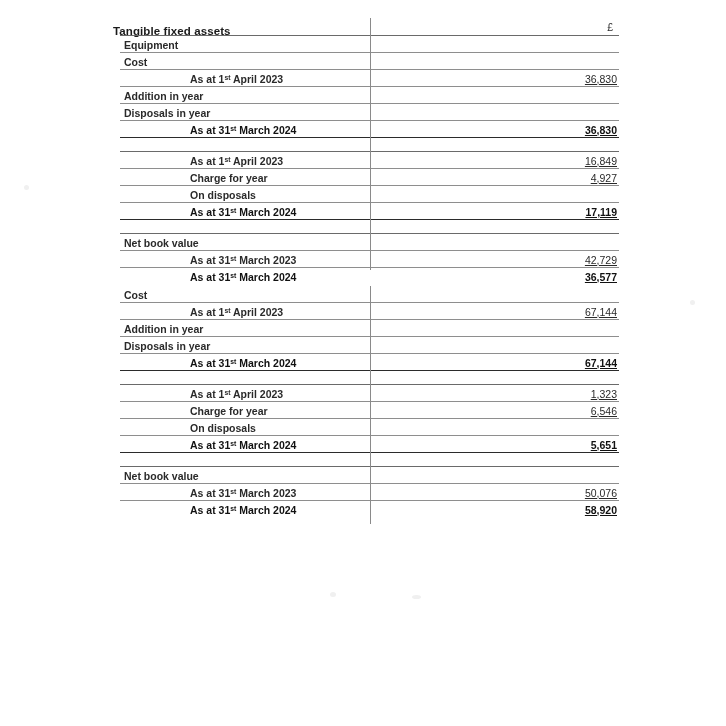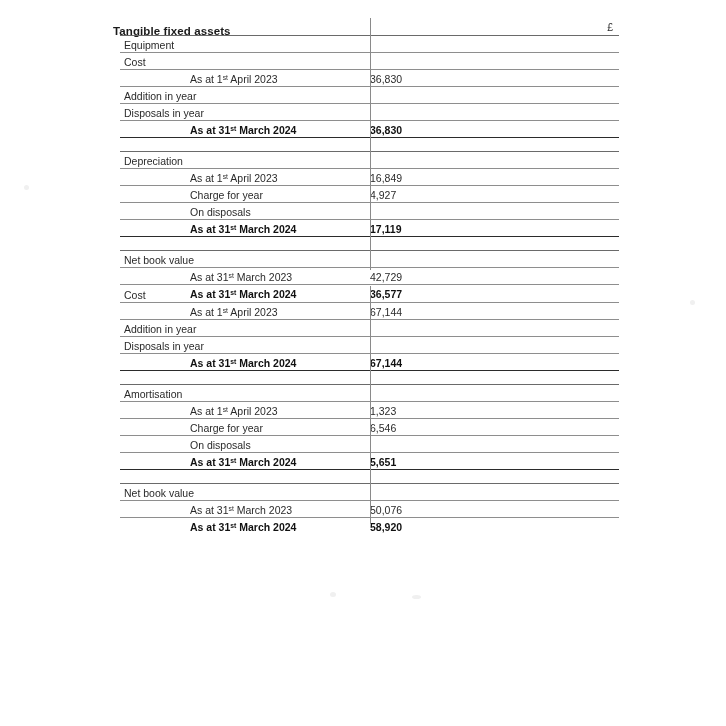--- a/index.html
+++ b/index.html
@@ -59,29 +59,32 @@
     height: 16px;
   }
 
   col.c-label { width: 250px; }
   col.c-value { width: 249px; }
 
   .lbl {
     display: block;
     white-space: nowrap;
     padding-bottom: 2px;
+    font-weight: bold;
   }
   .lbl.lvl0 { padding-left: 4px; }
   .lbl.lvl1 { padding-left: 70px; }
 
   .val {
     display: block;
+    text-align: right;
     white-space: nowrap;
     padding-right: 2px;
     padding-bottom: 2px;
+    text-decoration: underline;
   }
 
   
   tr.head-row td { height: 17px; }
   .cur {
     display: block;
     text-align: right;
     padding-right: 6px;
     padding-bottom: 3px;
     font-size: 10.5px;
@@ -212,28 +215,20 @@
           </td>
         </tr>
 
         <tr class="spacer rule-mid">
           <td></td>
             <td></td>
         </tr>
 
         <tr class="rule-thin">
           <td>
-            <span class="lbl lvl0">Depreciation</span>
-          </td>
-          <td>
-              <span class="val"></span>
-            </td>
-        </tr>
-        <tr class="rule-thin">
-          <td>
             <span class="lbl lvl1"><span>As at 1</span><sup class="ord">st</sup><span> April 2023</span></span>
           </td>
           <td>
             <span class="val">16,849</span>
           </td>
         </tr>
         <tr class="rule-thin">
           <td>
             <span class="lbl lvl1">Charge for year</span>
           </td>
@@ -341,28 +336,20 @@
           </td>
         </tr>
 
         <tr class="spacer rule-mid">
           <td></td>
             <td></td>
         </tr>
 
         <tr class="rule-thin">
           <td>
-            <span class="lbl lvl0">Amortisation</span>
-          </td>
-          <td>
-              <span class="val"></span>
-            </td>
-        </tr>
-        <tr class="rule-thin">
-          <td>
             <span class="lbl lvl1"><span>As at 1</span><sup class="ord">st</sup><span> April 2023</span></span>
           </td>
           <td>
             <span class="val">1,323</span>
           </td>
         </tr>
         <tr class="rule-thin">
           <td>
             <span class="lbl lvl1">Charge for year</span>
           </td>

